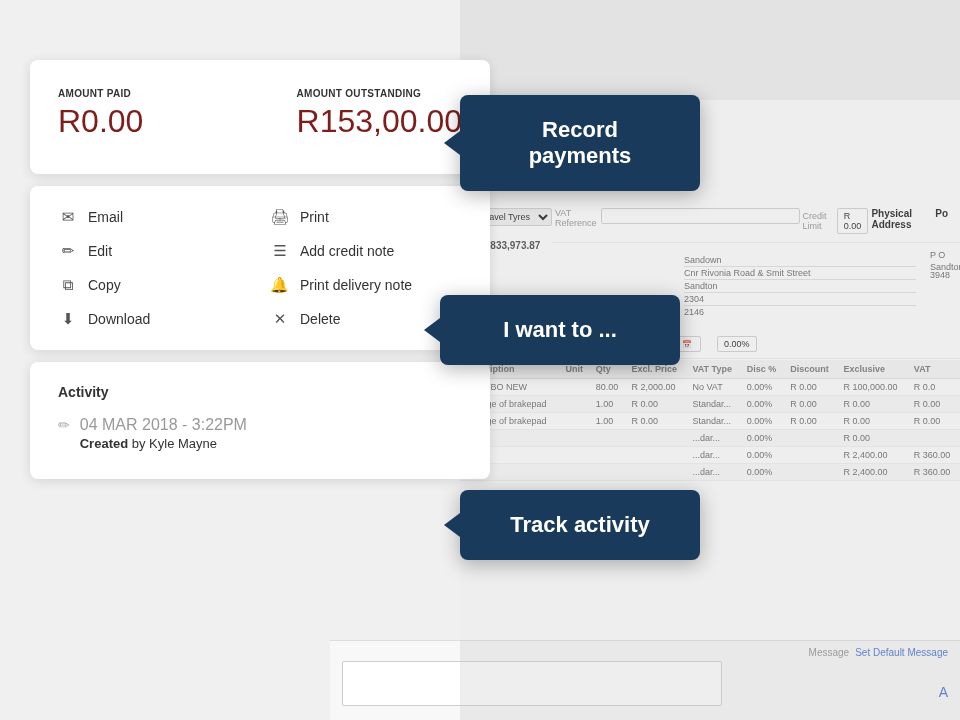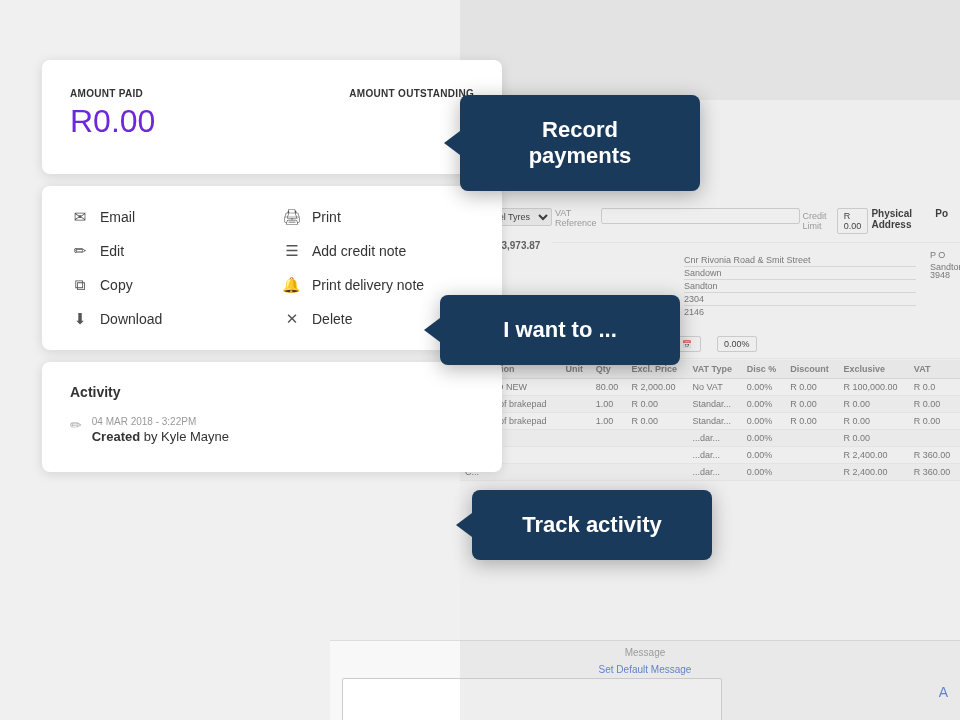--- a/index.html
+++ b/index.html
@@ -80,21 +80,20 @@
       border-top: 1px solid #ddd;
       padding: 6px 12px;
       z-index: 1;
     }
     .message-label-row {
       display: flex;
       justify-content: flex-end;
       align-items: center;
       gap: 6px;
       margin-bottom: 3px;
-      flex-direction: column;
     }
     .message-label {
       font-size: 10px;
       color: #888;
     }
     .set-default-link {
       font-size: 10px;
       color: #3366cc;
       cursor: pointer;
     }
@@ -117,21 +116,20 @@
       bottom: 20px;
     }
 
     
     .main-card {
       position: absolute;
       top: 60px;
       left: 30px;
       width: 460px;
       z-index: 10;
-      margin-left: 12px;
     }
 
     
     .payment-card {
       background: white;
       border-radius: 8px;
       box-shadow: 0 2px 12px rgba(0,0,0,0.12);
       padding: 28px 28px 24px;
       margin-bottom: 12px;
     }
@@ -145,21 +143,21 @@
       font-weight: 700;
       color: #333;
       text-transform: uppercase;
       letter-spacing: 0.3px;
       display: block;
       margin-bottom: 4px;
     }
     .payment-col .amount {
       font-size: 32px;
       font-weight: 300;
-      color: #6d28d9;
+      color: #7f1d1d;
     }
     .take-payment-btn {
       display: block;
       width: 100%;
       background: #2a5bd7;
       color: white;
       border: none;
       border-radius: 4px;
       padding: 12px;
       font-size: 15px;
@@ -215,21 +213,21 @@
       gap: 10px;
       align-items: flex-start;
     }
     .activity-icon {
       color: #aaa;
       font-size: 14px;
       margin-top: 1px;
     }
     .activity-content {}
     .activity-date {
-      font-size: 10px;
+      font-size: 16px;
       color: #999;
       margin-bottom: 2px;
     }
     .activity-text {
       font-size: 13px;
       color: #333;
     }
     .activity-text strong { font-weight: 700; }
 
     
@@ -269,21 +267,21 @@
     
     .tooltip-iwant {
       top: 295px;
       left: 440px;
       width: 240px;
     }
 
     
     .tooltip-track {
       top: 490px;
-      left: 472px;
+      left: 460px;
       width: 240px;
     }
 
     
     .dim-overlay {
       position: absolute;
       top: 0; left: 460px; right: 0; bottom: 0;
       background: rgba(200,200,200,0.3);
       z-index: 5;
       pointer-events: none;
@@ -312,22 +310,22 @@
         <span style="font-size:9px;color:#888;">Credit Limit</span>
         <span style="font-size:9px;border:1px solid #ccc;border-radius:2px;padding:2px 6px;background:white;">R 0.00</span>
       </div>
       <div style="margin-left:auto;font-weight:bold;font-size:10px;">Physical Address</div>
       <div style="font-weight:bold;font-size:10px;">Po</div>
     </div>
 
     <div style="position:absolute;top:136px;left:0;z-index:2;padding:4px 12px;background:white;font-size:10px;font-weight:bold;color:#333;">R 3,833,973.87</div>
 
     <div style="position:absolute;top:150px;left:220px;z-index:2;background:white;font-size:9px;color:#555;width:240px;padding:4px;">
+      <div style="border-bottom:1px solid #ddd;padding:1px 0;">Sandown</div>
       <div style="border-bottom:1px solid #ddd;padding:1px 0;">Cnr Rivonia Road &amp; Smit Street</div>
-      <div style="border-bottom:1px solid #ddd;padding:1px 0;">Sandown</div>
       <div style="border-bottom:1px solid #ddd;padding:1px 0;">Sandton</div>
       <div style="border-bottom:1px solid #ddd;padding:1px 0;">2304</div>
       <div style="padding:1px 0;">2146</div>
     </div>
 
     <div style="position:absolute;top:150px;left:470px;z-index:2;background:white;font-size:9px;color:#555;">P O Box 3948</div>
     <div style="position:absolute;top:162px;left:470px;z-index:2;background:white;font-size:9px;color:#555;">Sandton</div>
 
     <div style="position:absolute;top:230px;left:0;right:0;z-index:2;background:white;padding:6px 12px;border-bottom:1px solid #eee;display:flex;gap:16px;align-items:center;">
       <div style="display:flex;align-items:center;gap:4px;font-size:9px;">
@@ -452,20 +450,21 @@
 <div class="main-card">
 
   <div class="payment-card">
     <div class="payment-row">
       <div class="payment-col">
         <label>AMOUNT PAID</label>
         <div class="amount">R0.00</div>
       </div>
       <div class="payment-col">
         <label>AMOUNT OUTSTANDING</label>
+        <div class="amount">R153,00.00</div>
       </div>
     </div>
   </div>
 
   <div class="actions-card">
     <div class="actions-grid" id="actions-grid">
     <div class="action-item">
           <span class="action-icon">✉</span>
           <span class="action-label">Email</span>
         </div>

